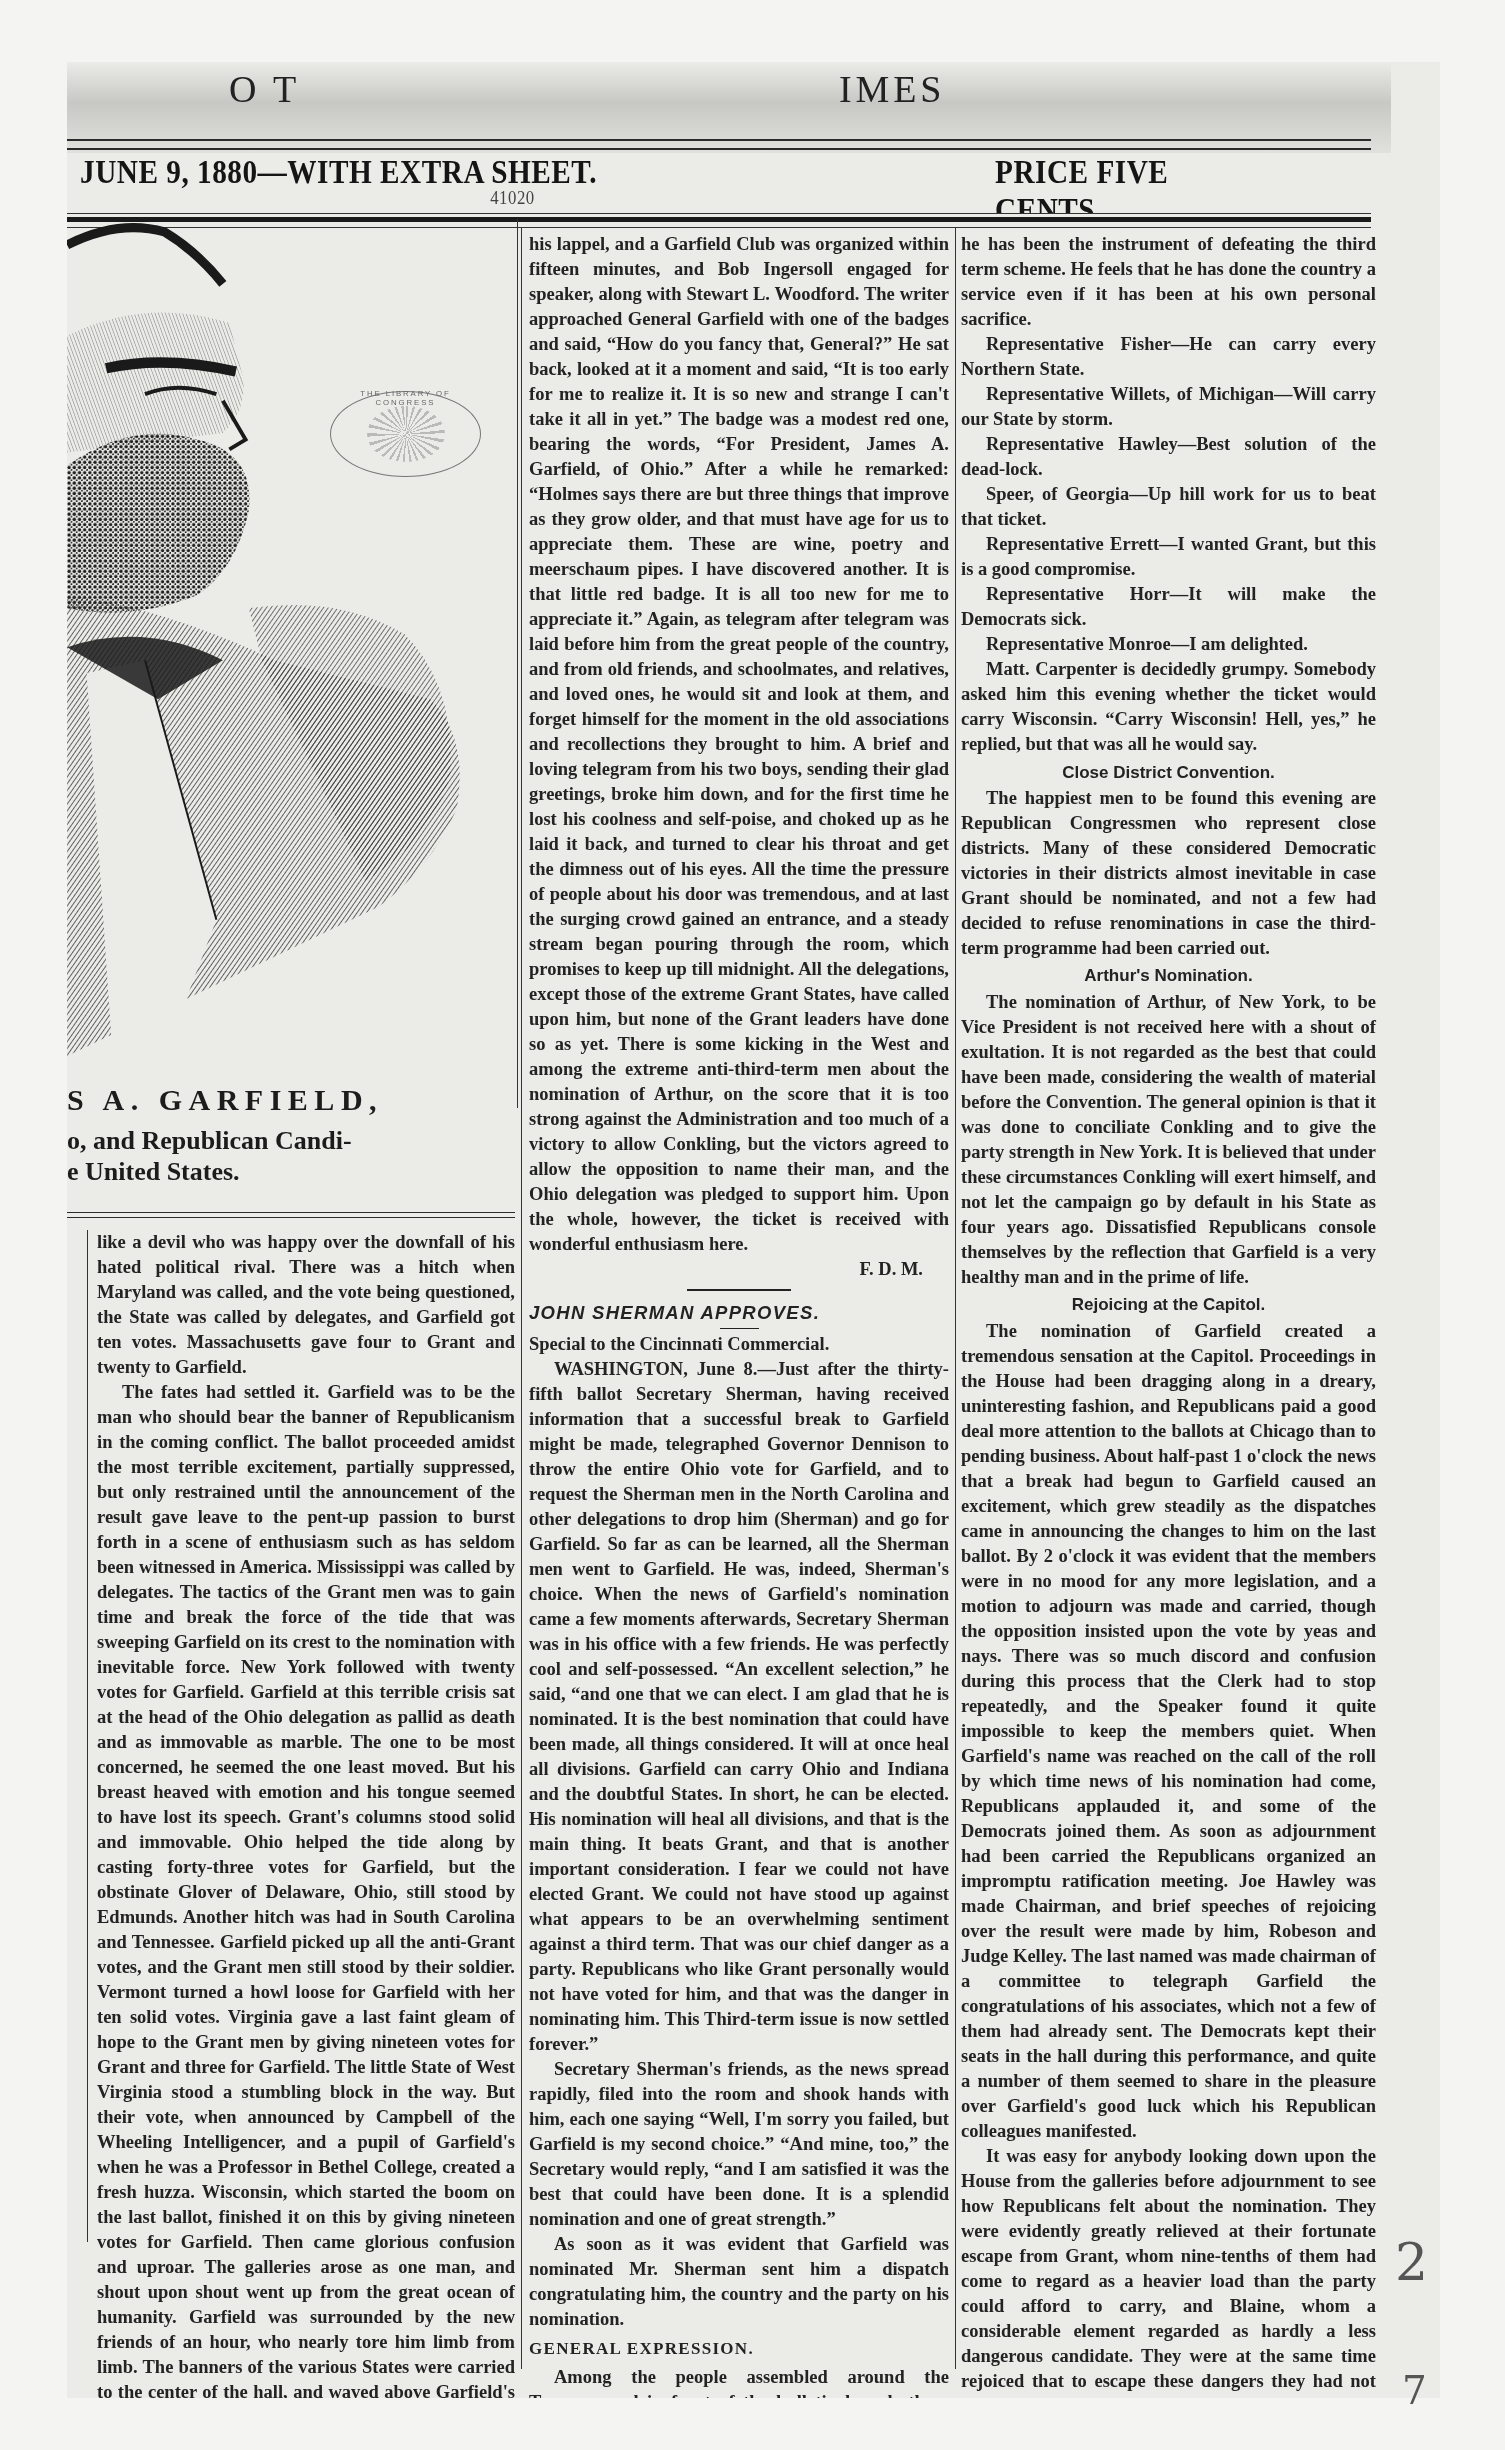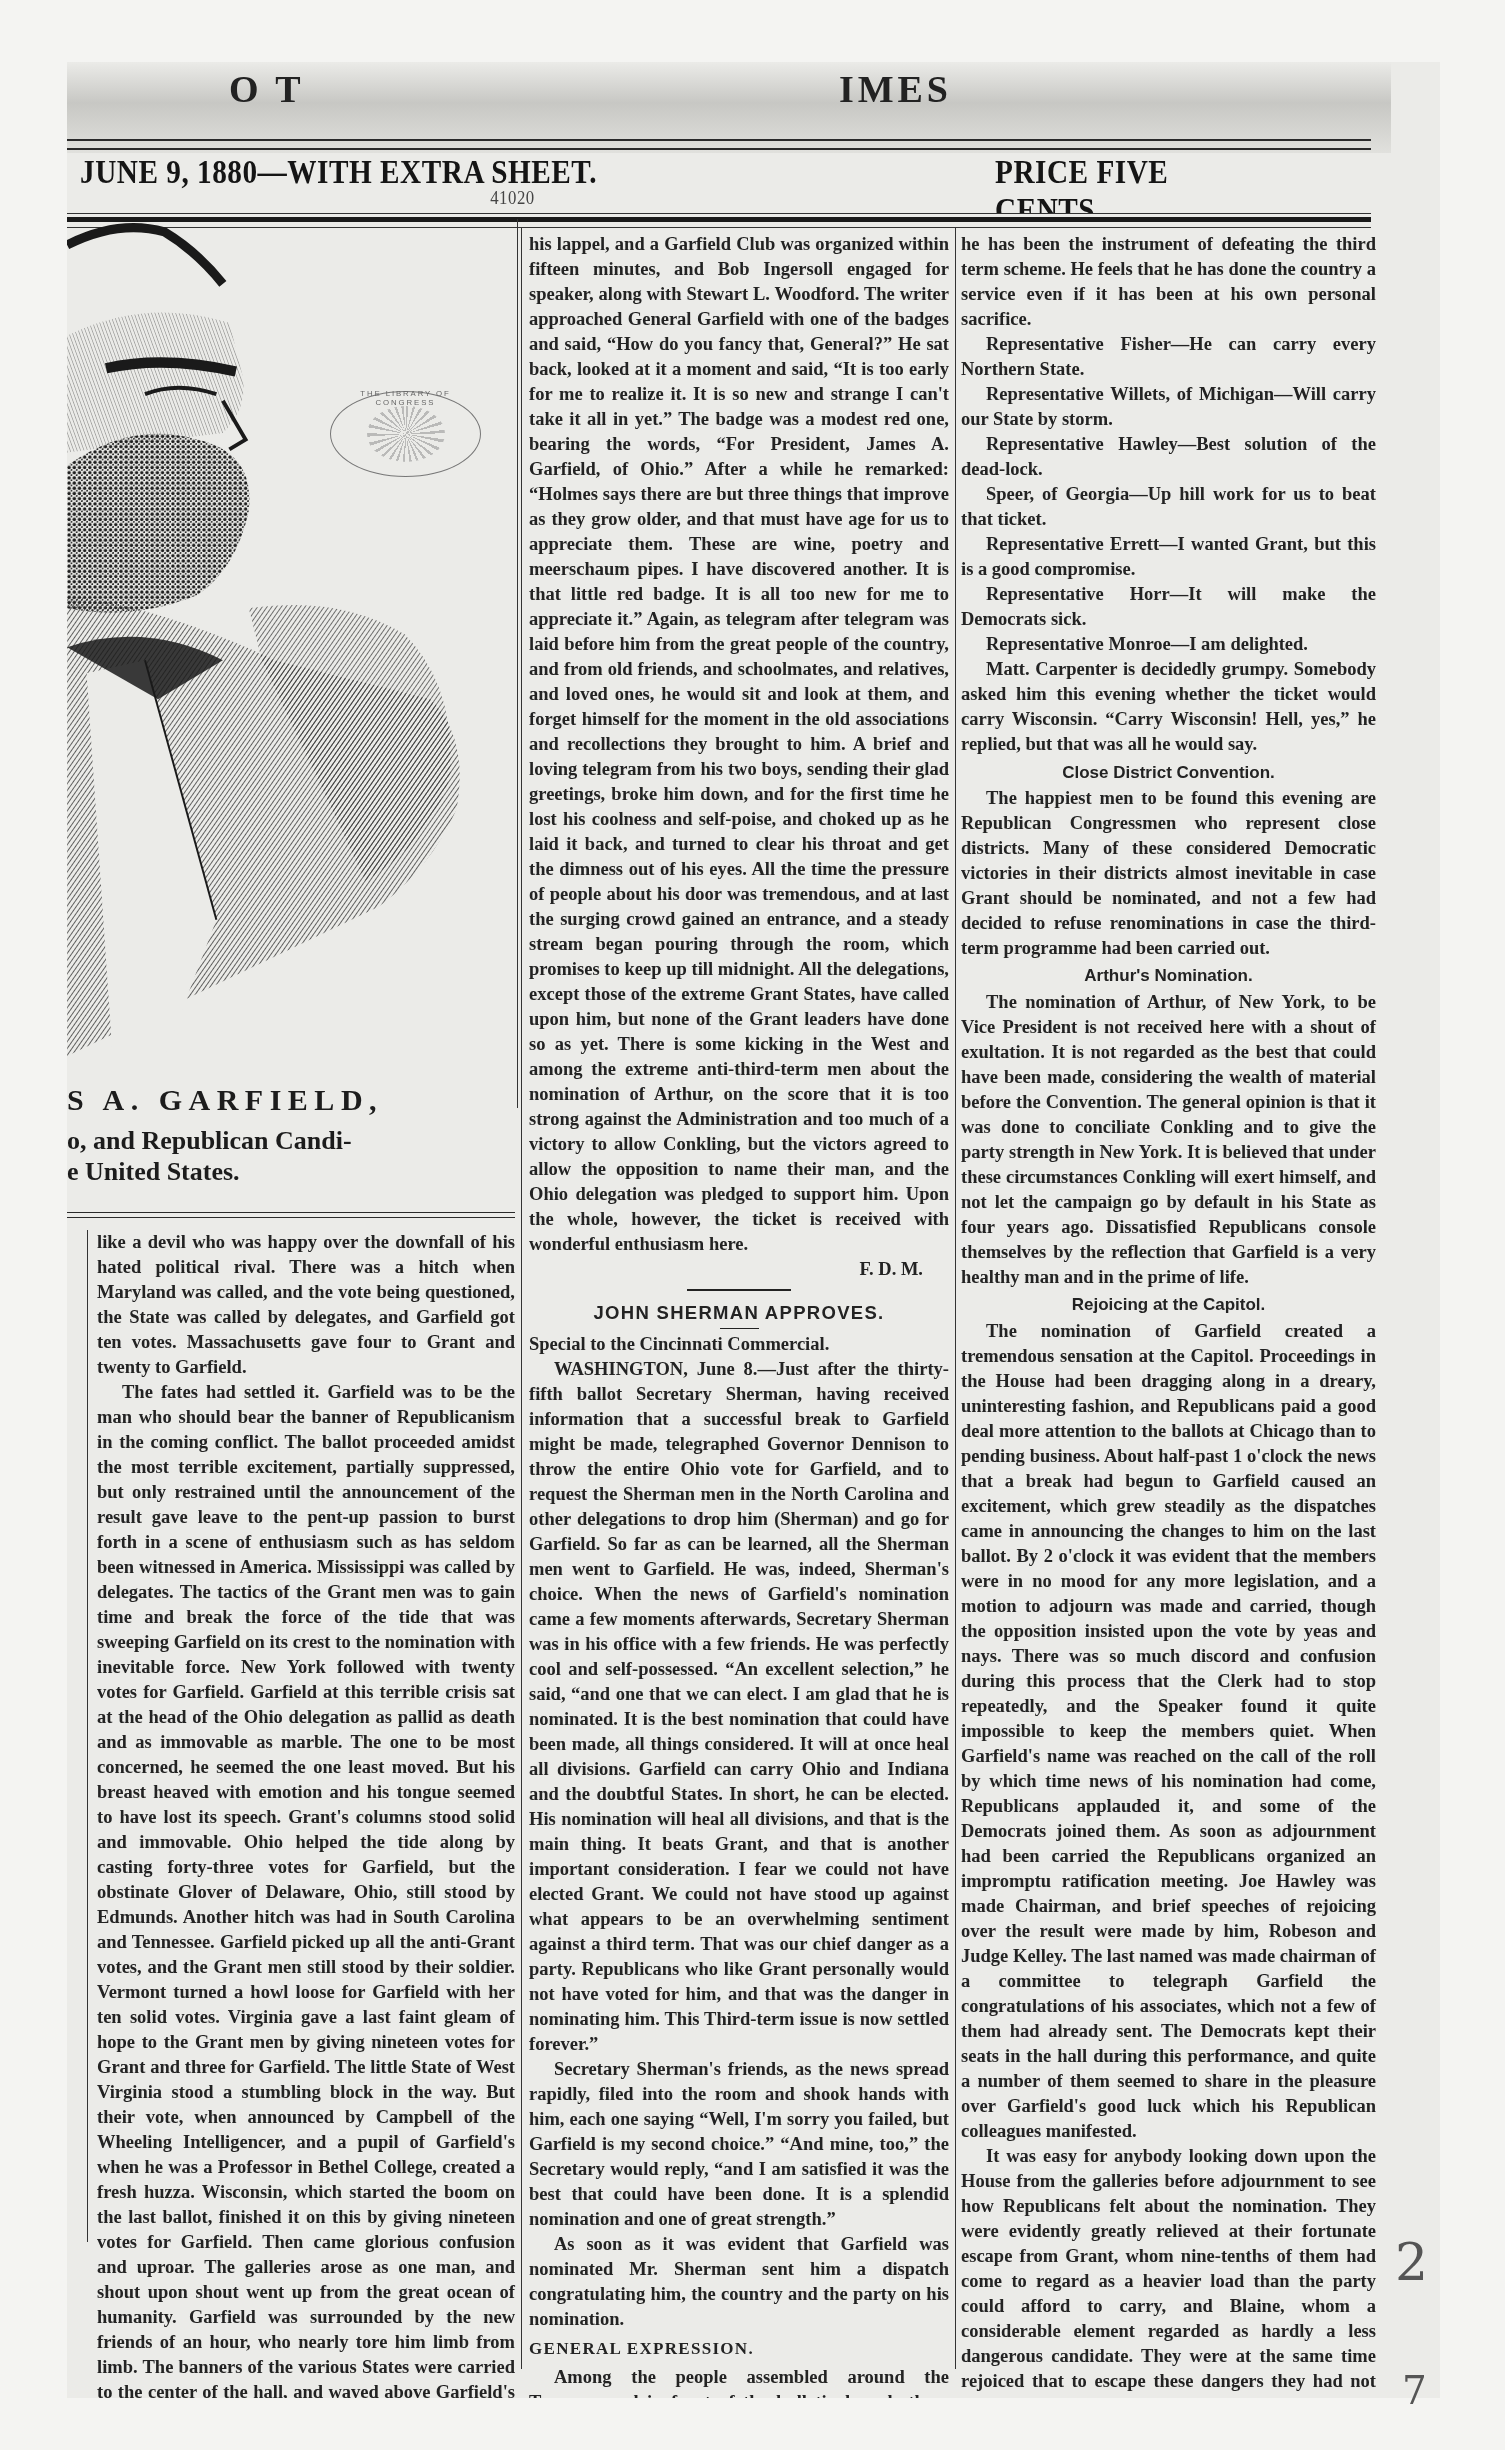--- a/index.html
+++ b/index.html
@@ -17,21 +17,21 @@
     width: 1373px; height: 2336px;
     background: #ebebe8;
     overflow: hidden;
   }
   .mast-bleed {
     position: absolute; left: 0; top: 0; width: 1324px; height: 91px;
     background: linear-gradient(180deg, rgba(180,180,176,0.0) 0%, rgba(170,170,166,0.55) 45%, rgba(200,200,196,0.3) 100%);
   }
   .mast-glyph {
     position: absolute; top: 5.2px;
-    font-family: "Liberation Serif", serif; font-weight: bold;
+    font-family: "Liberation Serif", serif; font-weight: normal;
     font-size: 38px; color: #222; letter-spacing: 3.9px;
   }
   .rule-double {
     position: absolute; left: 0; width: 1304px;
     border-top: 2.6px solid #2a2a2a; border-bottom: 2.6px solid #2a2a2a;
     height: 6.5px;
   }
   .dateline {
     position: absolute; top: 91px; left: 13px; width: 1298px; height: 58px;
     font-family: "Liberation Serif", serif; font-weight: bold;
@@ -51,22 +51,22 @@
   .col {
     position: absolute;
     font-size: 18.5px; line-height: 25px;
     text-align: justify;
     font-weight: bold;
     color: #232323;
   }
   .col p { margin: 0; text-indent: 0; }
   .col p.ind { text-indent: 25px; }
   .col .hd {
-    text-align: center; font-family: "Liberation Sans", "DejaVu Sans", sans-serif;
-    font-weight: bold; letter-spacing: 1.3px; margin: 9px 0 3.9px 0;
+    text-align: left; font-family: "Liberation Sans", "DejaVu Sans", sans-serif;
+    font-weight: bold; letter-spacing: 1.3px; margin: 9px 0 3.9px 0; font-style: italic;
   }
   .col .subhd { text-align: center; font-weight: bold; margin: 2.6px 0 1.3px 0; font-family: "Liberation Sans", sans-serif; font-size: 17px; }
   .col .smallcaps-hd { text-align: left; font-variant: small-caps; letter-spacing: 1.3px; font-size: 17px; margin: 3.9px 0; }
   .col .sig { text-align: right; padding-right: 26px; }
   .col .short-rule { width: 104px; margin: 6.5px auto; border-top: 2.6px solid #222; }
   .col .tiny-rule { width: 39px; margin: 2.6px auto; border-top: 1.9px solid #222; }
   .vrule { position: absolute; width: 0; border-left: 1.9px solid #333; }
   .portrait {
     position: absolute; left: 0; top: 144px; width: 448px; height: 850px;
     overflow: hidden;

